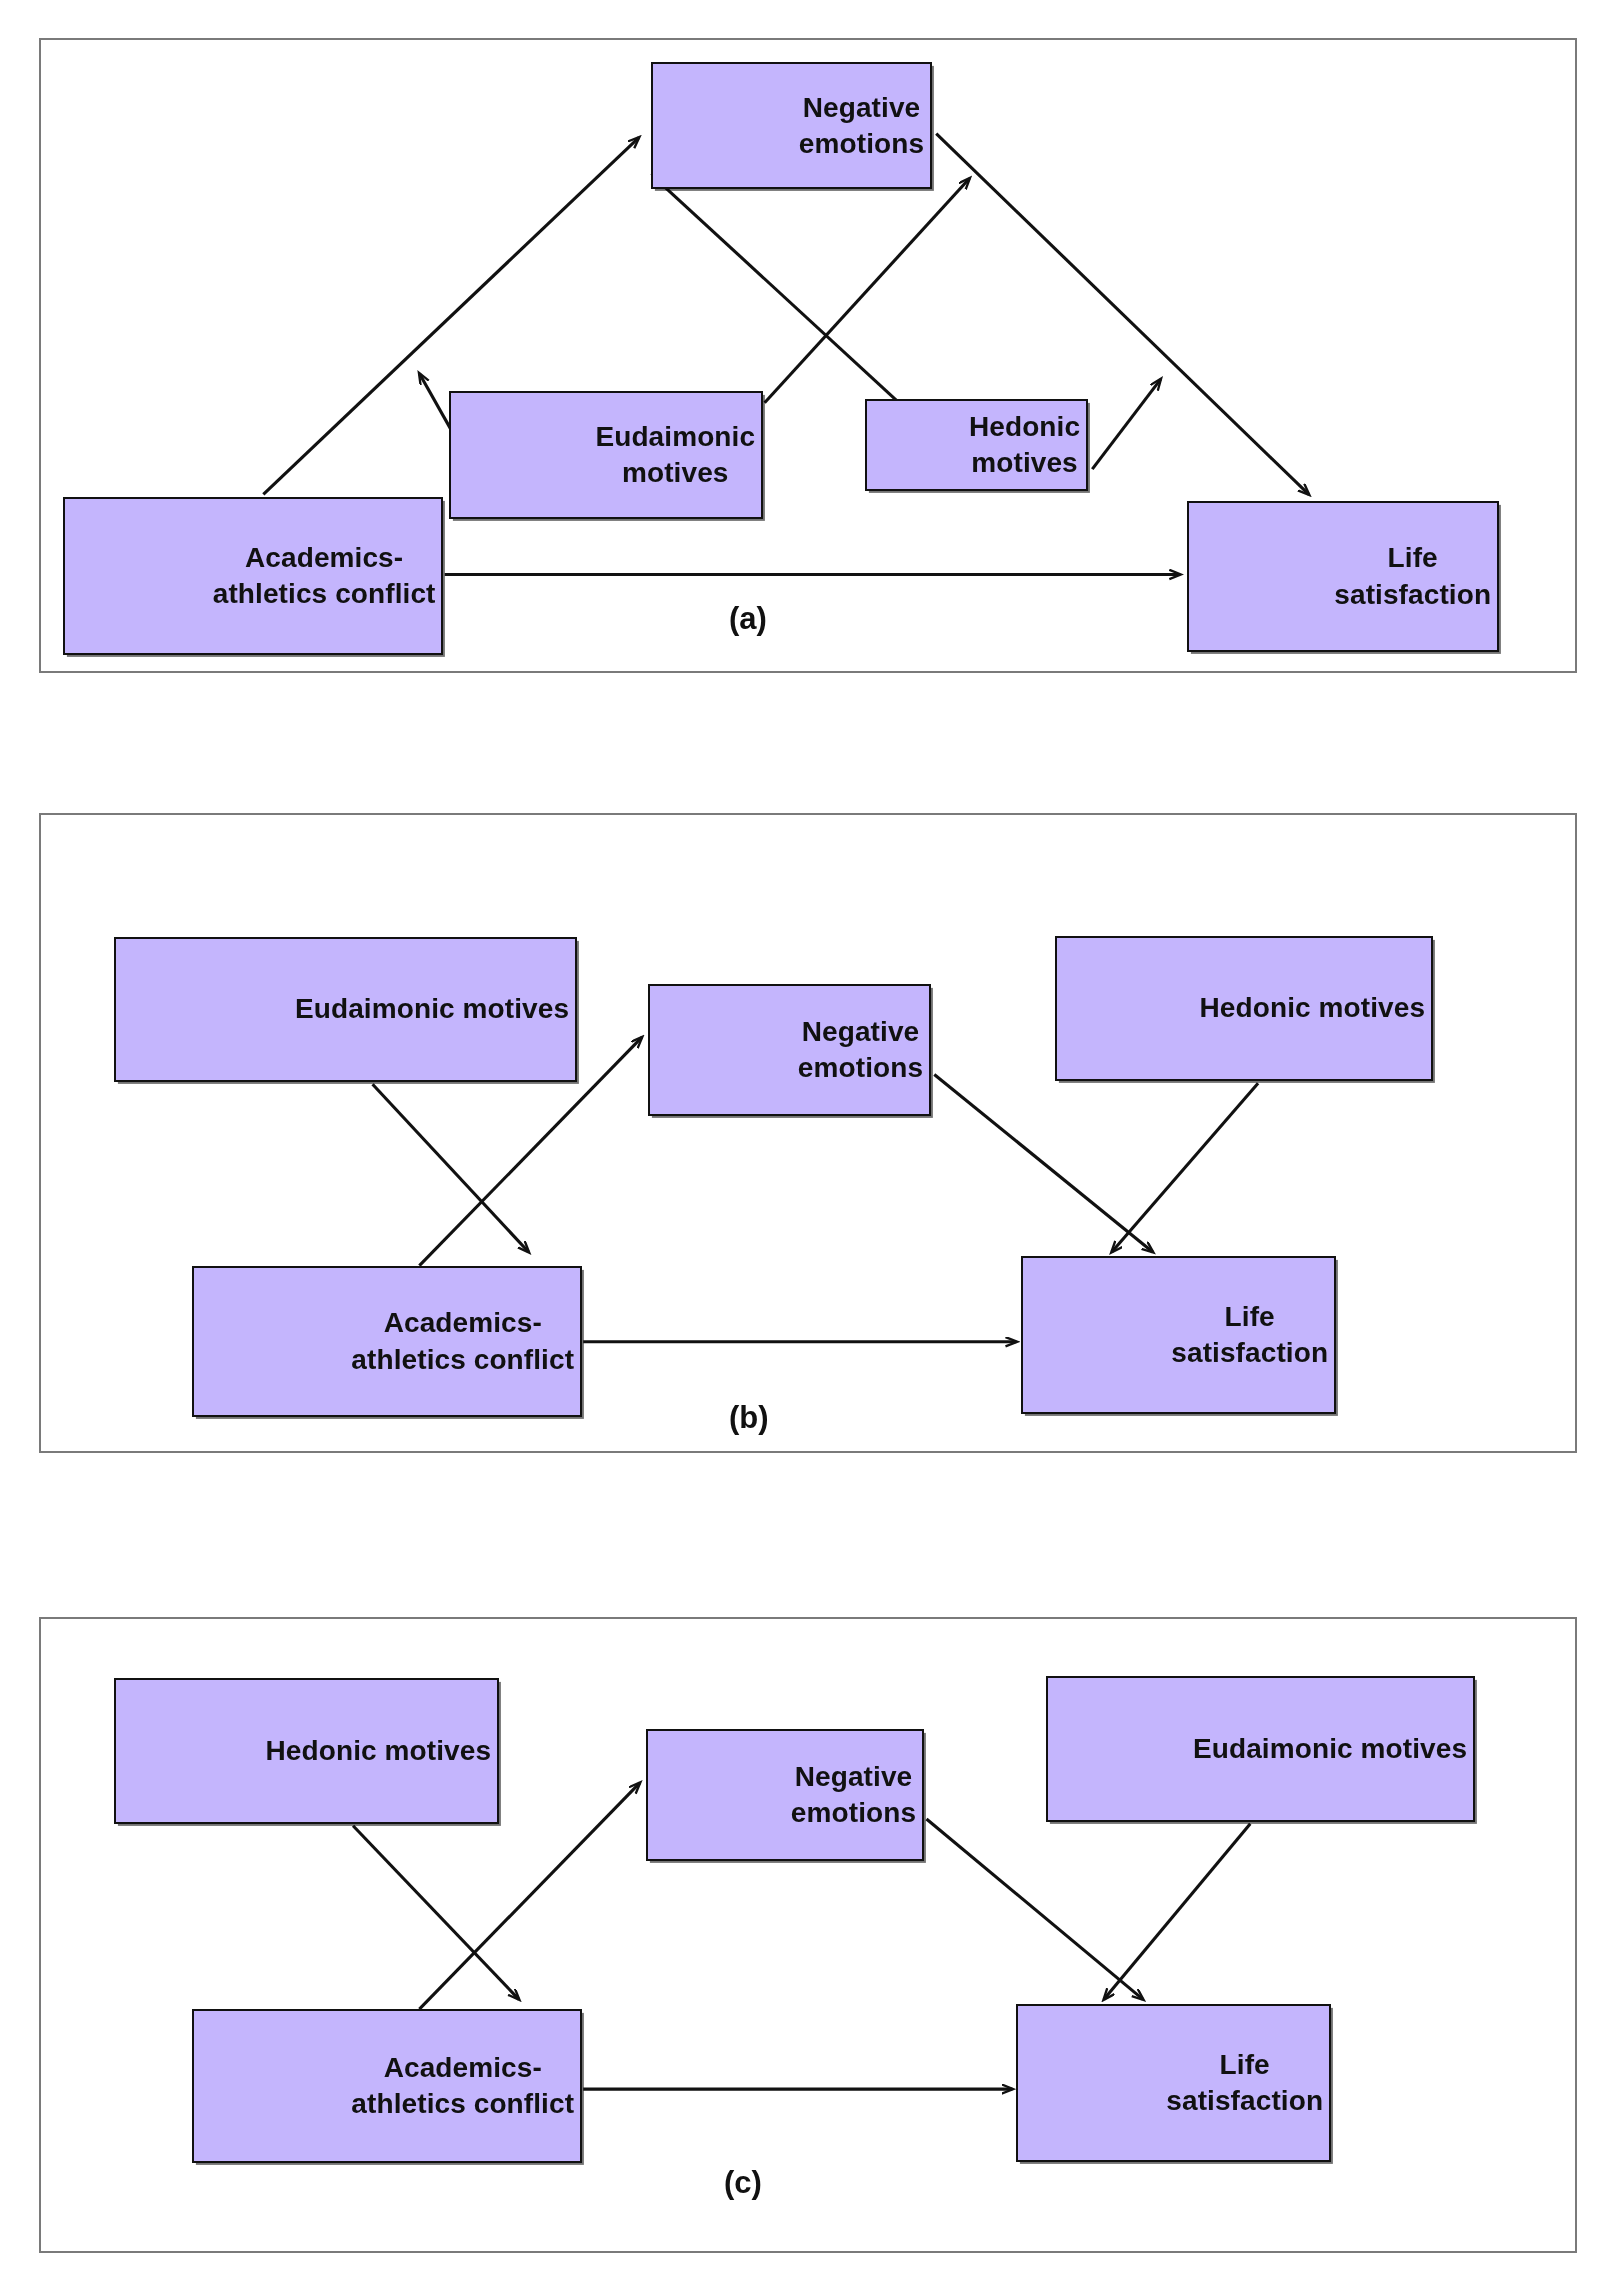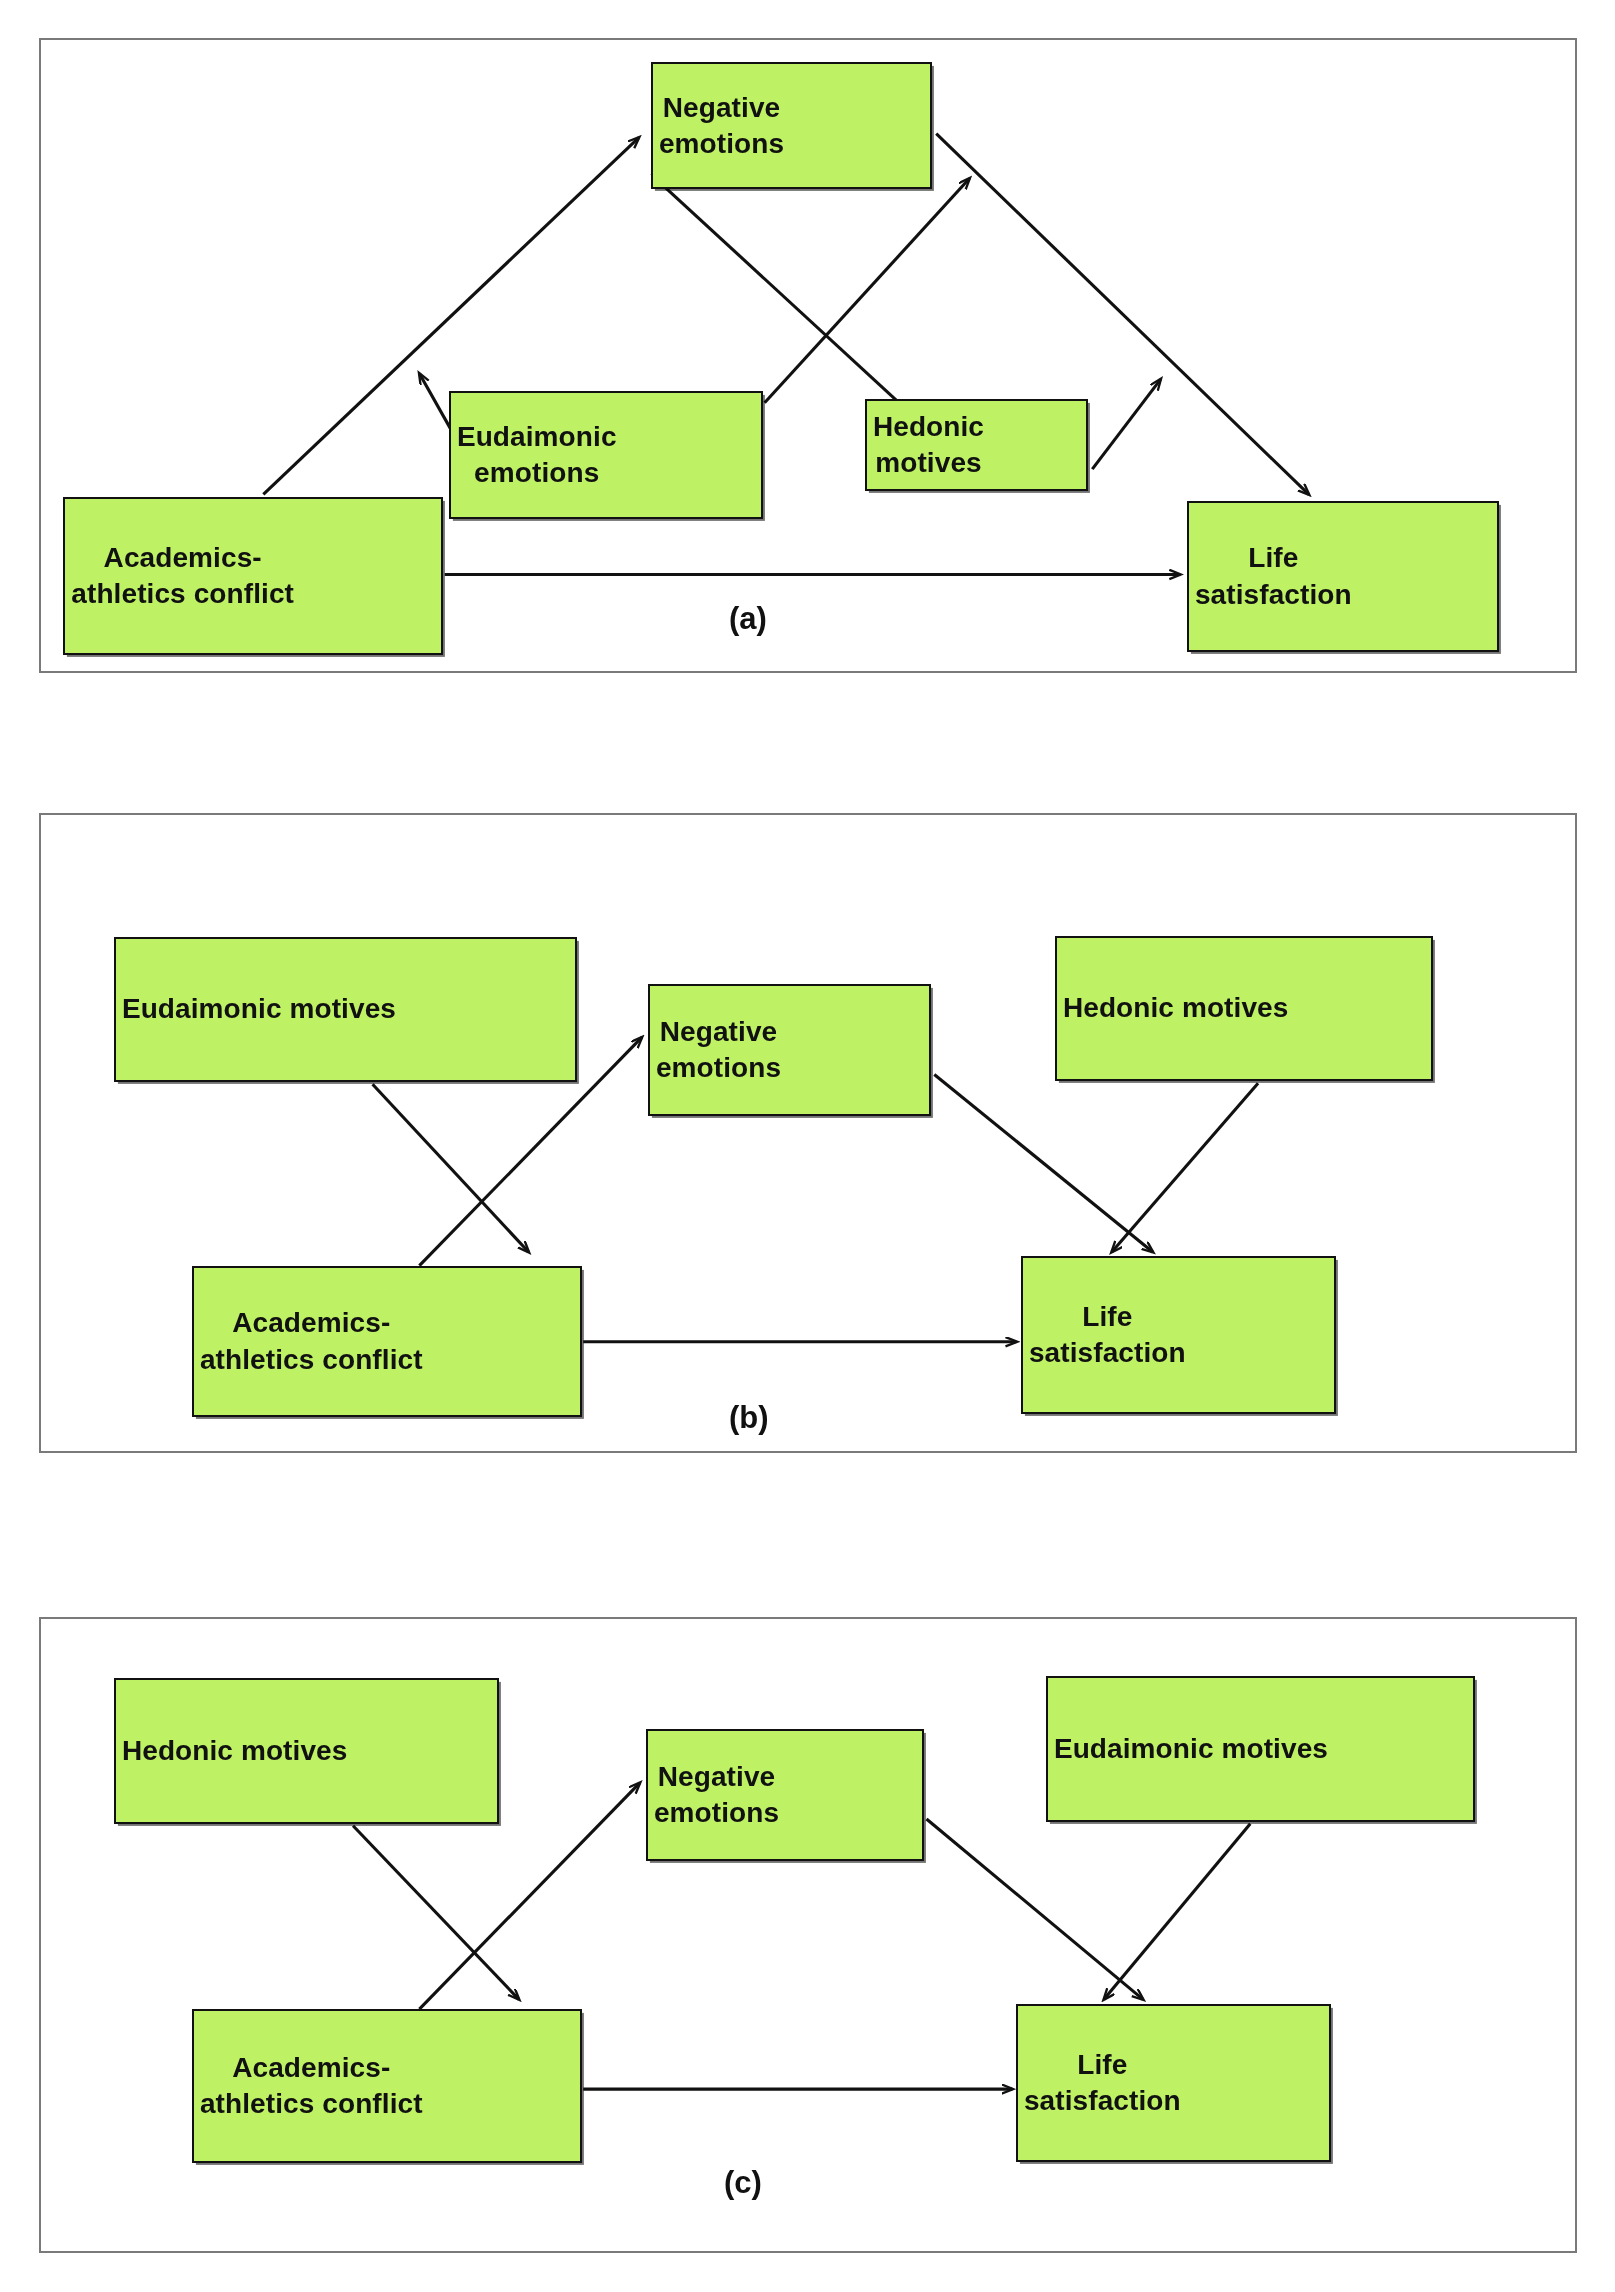--- a/index.html
+++ b/index.html
@@ -23,26 +23,26 @@
   #panel-b{left:39px;  top:813px;  width:1538px; height:640px;}
   
   #panel-c{left:39px;  top:1617px; width:1538px; height:636px;}
 
   .panel-svg{position:absolute;left:0;top:0;width:100%;height:100%;display:block;}
 
   
   .node{
     position:absolute;
     box-sizing:border-box;
-    background:#bef264;
+    background:#c4b5fd;
     border:2.9px solid #111111;
     box-shadow:2.9px 2.9px 0 -1px rgba(0,0,0,.55);
     display:flex;
     align-items:center;
-    justify-content:flex-start;
+    justify-content:flex-end;
     text-align:center;
     z-index:5;
   }
   .node .nlabel{
     font-weight:bold;
     color:#111111;
     line-height:1.30;
     letter-spacing:0.1px;
     padding:0 5.9px;
     white-space:pre-line;
@@ -112,21 +112,21 @@
         <line x1="414" y1="548" x2="1168" y2="548" marker-end="url(#ahA)"></line>
       </g>
     </svg>
 
     <div class="node fs28" id="a-negative">
       <span class="nlabel">Negative
 emotions</span>
     </div>
     <div class="node fs28" id="a-eudaimonic">
       <span class="nlabel">Eudaimonic
-emotions</span>
+motives</span>
     </div>
     <div class="node fs28" id="a-hedonic">
       <span class="nlabel">Hedonic
 motives</span>
     </div>
     <div class="node fs28" id="a-conflict">
       <span class="nlabel">Academics-
 athletics conflict</span>
     </div>
     <div class="node fs28" id="a-satisfaction">

